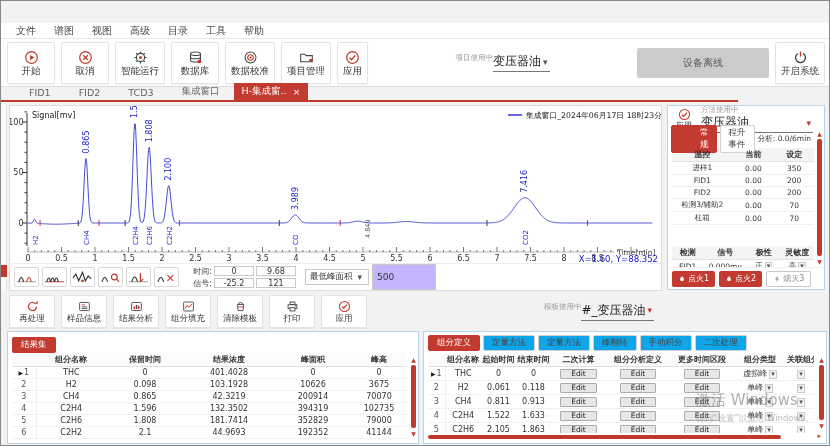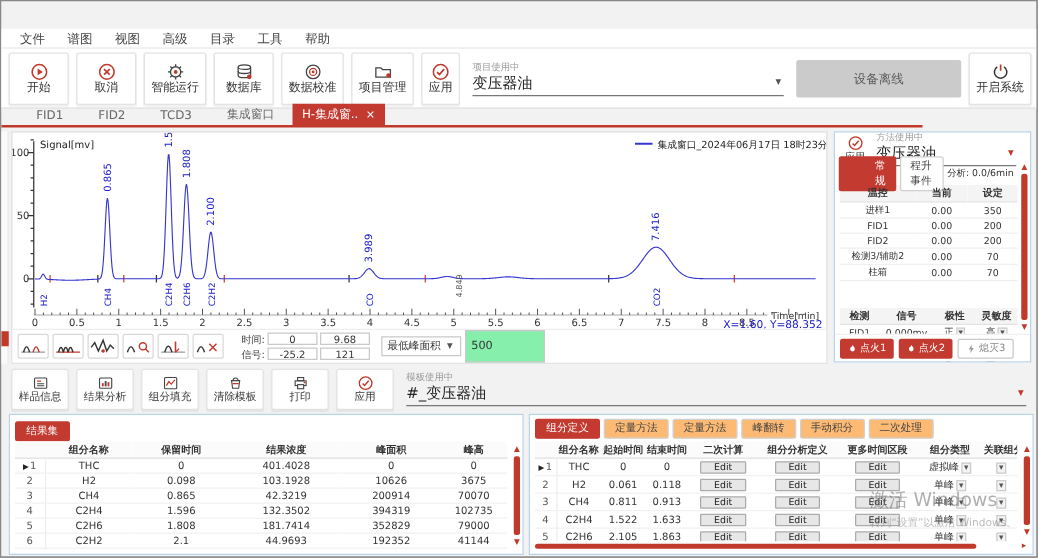--- a/index.html
+++ b/index.html
@@ -17,21 +17,21 @@
   .menubar{position:absolute;left:0;top:22px;width:830px;height:16px;background:#fff;border-bottom:1px solid #e6e6e6;display:flex;align-items:center;padding-left:6px;}
   .menu-item{font-size:10px;color:#444;padding:0 9px;}
 
   
   .toolbar{position:absolute;left:0;top:38px;width:830px;height:48px;background:#fff;border-bottom:1px solid #ddd;display:flex;align-items:center;padding:0 6px;gap:6px;}
   .tb-group{display:flex;gap:6px;}
   .tbtn{background:#fff;border:1px solid #e3e3e3;border-radius:2px;box-shadow:0 1px 1px rgba(0,0,0,.06);height:42px;min-width:48px;padding:2px 5px 1px;display:flex;flex-direction:column;align-items:center;justify-content:center;}
   .tbtn .tbl{font-size:9.5px;color:#333;white-space:nowrap;line-height:11px;}
   .tbtn.sm{min-width:30px;}
   .ic{display:flex;align-items:center;justify-content:center;}
-  .combo{flex:1;display:flex;flex-direction:column;justify-content:center;padding:0 4px;min-width:0;}
+  .combo{flex:1;display:flex;flex-direction:row;justify-content:center;padding:0 4px;min-width:0;}
   .combo-caption{font-size:7.5px;color:#999;line-height:9px;}
   .combo-row{display:flex;align-items:center;border-bottom:1px solid #777;padding-bottom:1px;}
   .combo-value{font-size:12px;color:#222;flex:1;white-space:nowrap;}
   .caret{font-size:9px;color:#555;padding:0 2px;}
   .caret.red{color:#c0392b;}
   .device-btn{width:132px;height:30px;background:#cbcbcb;color:#5a5a5a;font-size:10px;display:flex;align-items:center;justify-content:center;border-radius:2px;flex:none;}
 
   
   .tabrow{position:absolute;left:0;top:86px;width:830px;height:17px;}
   .tabrow .inner{width:737px;height:15px;border-bottom:2px solid #c0392b;display:flex;align-items:flex-end;padding-left:14px;}
@@ -41,21 +41,21 @@
 
   
   .chart-panel{position:absolute;left:8px;top:104px;width:653px;height:186px;background:#fff;border:1px solid #dcdcdc;}
   #chart-svg{display:block;}
   .chart-tools{position:absolute;left:0;bottom:0;width:100%;height:27px;border-top:1px solid #eee;display:flex;align-items:center;gap:3px;padding:0 4px;background:#fff;}
   .ptool{width:25px;height:20px;border:1px solid #d8d8d8;border-radius:2px;background:#fff;display:flex;align-items:center;justify-content:center;padding:0;}
   .rg{display:grid;grid-template-columns:26px 40px 40px;grid-auto-rows:11px;gap:1px 2px;margin-left:4px;align-items:center;}
   .rg .rg-label{font-size:8px;color:#444;text-align:right;}
   .rg input{width:100%;height:10px;font-size:8px;border:1px solid #c9c9c9;text-align:center;padding:0;color:#333;background:#fff;}
   .ma-combo{margin-left:6px;height:16px;border:1px solid #c9c9c9;display:flex;align-items:center;gap:3px;padding:0 4px;font-size:8.5px;color:#333;background:#fff;}
-  .ma-input{width:64px;height:16px;border:1px solid #c9c9c9;font-size:9px;padding:12px 4px;color:#333;background:#86efac;}
+  .ma-input{width:64px;height:16px;border:1px solid #c9c9c9;font-size:9px;padding:12px 4px;color:#333;background:#c4b5fd;}
   .left-strip{position:absolute;left:0;top:104px;width:6px;height:186px;background:#fafafa;border-right:1px solid #e8e8e8;}
   .left-handle{position:absolute;left:0;top:160px;width:6px;height:12px;background:#c0392b;}
 
   
   .method-panel{position:absolute;left:666px;top:104px;width:158px;height:185px;background:#fff;border:1px solid #b9d3ea;overflow:hidden;}
   .mp-header{display:flex;align-items:center;height:25px;padding:1px 3px 0;}
   .mp-apply{display:flex;flex-direction:column;align-items:center;width:26px;flex:none;}
   .mp-apply .tbl{font-size:8px;color:#333;line-height:9px;}
   .mp-combo{flex:1;min-width:0;display:flex;flex-direction:column;padding:0 8px 0 4px;}
   .mp-tabs{display:flex;align-items:center;gap:3px;padding:1px 3px;height:16px;}
@@ -84,21 +84,21 @@
   
   .bottom-toolbar{position:absolute;left:8px;top:293px;width:816px;height:34px;display:flex;align-items:center;gap:6px;}
   .bbtn{background:#fff;border:1px solid #e3e3e3;border-radius:2px;box-shadow:0 1px 1px rgba(0,0,0,.06);height:33px;min-width:46px;padding:1px 5px;display:flex;flex-direction:column;align-items:center;justify-content:center;}
   .bbtn .tbl{font-size:8.5px;color:#333;white-space:nowrap;line-height:10px;}
 
   
   .results-panel{position:absolute;left:6px;top:330px;width:412px;height:113px;background:#fff;border:1px solid #b9d3ea;}
   .defs-panel{position:absolute;left:422px;top:330px;width:404px;height:113px;background:#fff;border:1px solid #b9d3ea;}
   .panel-tab{display:inline-block;margin:3px 0 0 4px;background:#c23a30;color:#fff;font-size:8.5px;padding:2px 9px;border-radius:2px;}
   .defs-tabs{display:flex;gap:3px;padding:3px 0 0 4px;}
-  .def-tab{font-size:8.5px;padding:1px 8px;border:1px solid #d0d0d0;border-radius:2px;color:#444;background:#fdba74;}
+  .def-tab{font-size:8.5px;padding:1px 8px;border:1px solid #d0d0d0;border-radius:2px;color:#444;background:#0ea5e9;}
   .def-tab.active{background:#c23a30;border-color:#c23a30;color:#fff;}
   .table-wrap{position:absolute;left:4px;right:12px;top:21px;bottom:3px;overflow:hidden;}
   .defs-panel .table-wrap{bottom:10px;}
   .grid-table{width:100%;border-collapse:collapse;table-layout:fixed;}
   .grid-table th{font-size:8px;color:#333;font-weight:bold;height:13px;border-bottom:1px solid #e0e0e0;background:#fbfbfb;white-space:nowrap;overflow:hidden;}
   .grid-table td{font-size:8px;color:#333;height:11.4px;text-align:center;border-bottom:1px solid #f1f1f1;white-space:nowrap;overflow:hidden;}
   .grid-table td.num{color:#555;border-right:1px solid #eee;}
   .row-marker{color:#222;font-size:6px;margin-right:1px;}
   .edit-btn{font-size:7.5px;color:#222;background:#e7e7e7;border:1px solid #ababab;border-radius:1px;padding:0 10px;height:10px;line-height:8px;}
   .bt-vscroll{top:24px;bottom:6px;}
@@ -603,20 +603,29 @@
       <div class="vs-thumb"></div>
       <div class="vs-down">▼</div>
     </div>
   </div>
 
   <div class="bottom-toolbar">
     <span id="bottom-buttons" style="display:flex;gap:6px;">
         <div class="bbtn">
           <span class="ic">
             <svg width="13" height="13" viewBox="0 0 16 16">
+              <path d="M13 8a5 5 0 1 1-1.7-3.7" fill="none" stroke="#c0392b" stroke-width="1.4"></path>
+              <path d="M10.8 4.6h3.6V1z" fill="#c0392b"></path>
+            </svg>
+          </span>
+          <span class="tbl">再处理</span>
+        </div>
+        <div class="bbtn">
+          <span class="ic">
+            <svg width="13" height="13" viewBox="0 0 16 16">
               <rect x="2" y="3" width="12" height="10" rx="1" fill="none" stroke="#444" stroke-width="1.1"></rect>
               <path d="M4.5 6h4" stroke="#c0392b" stroke-width="1.1"></path>
               <path d="M4.5 8.5h7M4.5 10.5h7" stroke="#444" stroke-width="1"></path>
             </svg>
           </span>
           <span class="tbl">样品信息</span>
         </div>
         <div class="bbtn">
           <span class="ic">
             <svg width="13" height="13" viewBox="0 0 16 16">

